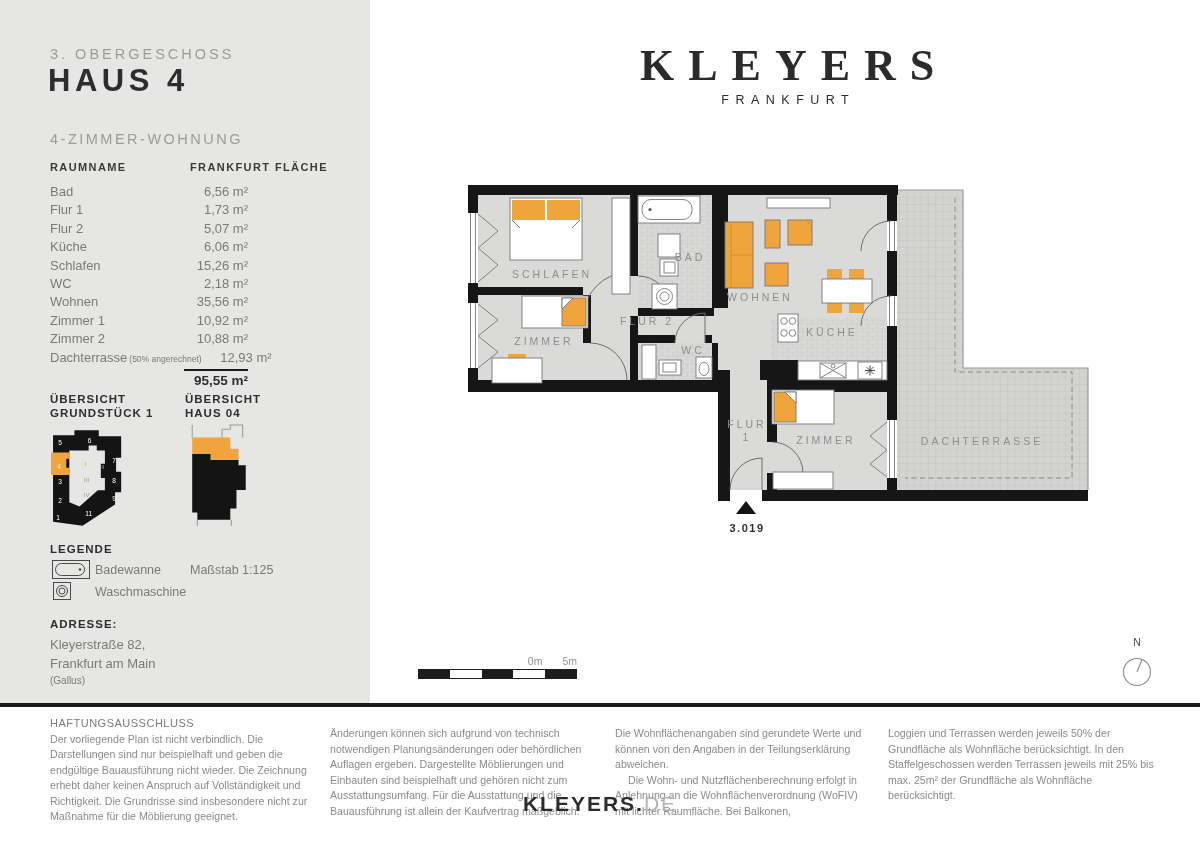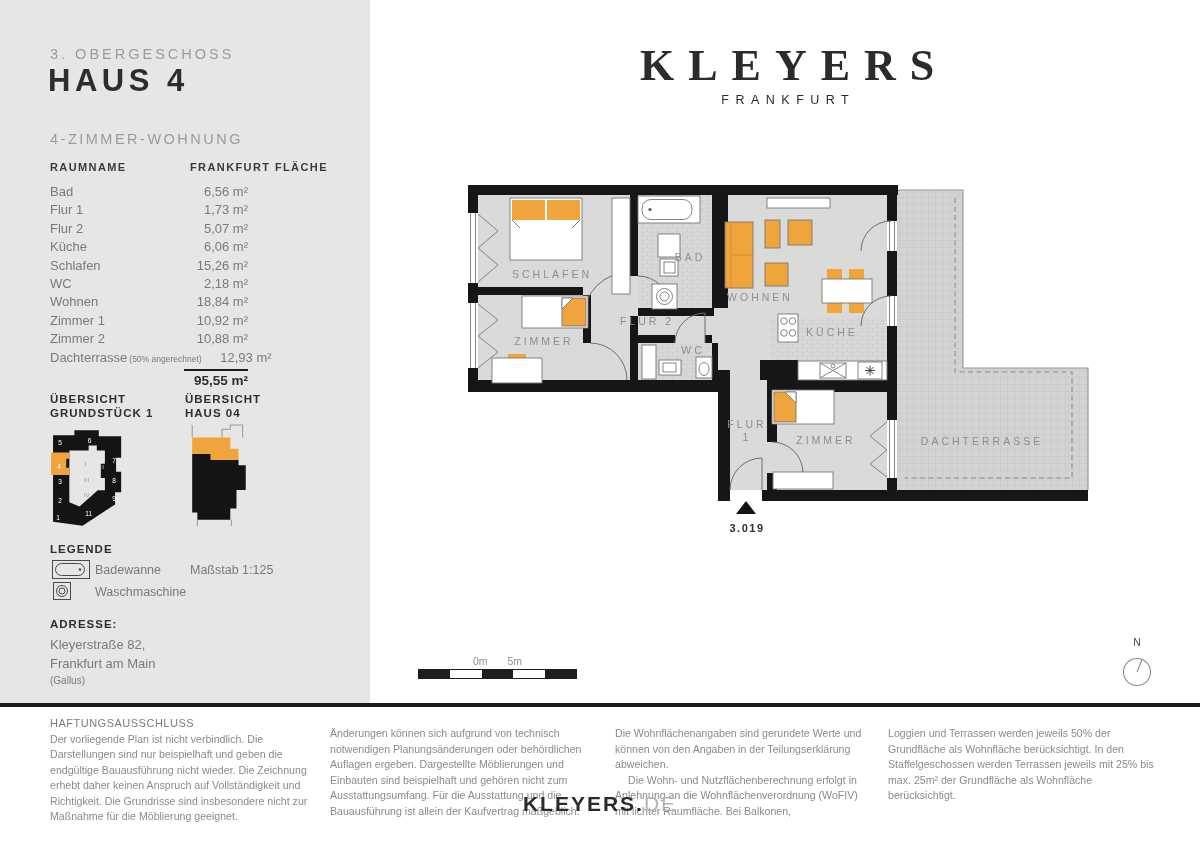--- a/index.html
+++ b/index.html
@@ -25,21 +25,21 @@
   .ov-head{font-size:11.5px;font-weight:bold;letter-spacing:1px;color:#2e2e30;line-height:14px;}
   .legend-head,.addr-head{font-size:11.5px;font-weight:bold;letter-spacing:1px;color:#2e2e30;}
   .lbl{font-size:12.5px;color:#7a7a7a;}
   
   .brand{left:640px;top:40px;width:290px;text-align:center;}
   .brand .logo{font-family:"Liberation Serif",serif;font-size:44px;letter-spacing:14px;
                color:#2b2b2e;font-weight:600;margin-right:-14px;}
   .brand .city{font-size:12.5px;letter-spacing:6.5px;color:#2b2b2e;margin-top:2px;margin-right:-6.5px;}
   
   .scalebar{left:418px;top:655px;width:159px;}
-  .scalebar .labels{display:flex;justify-content:center;font-size:10.5px;color:#8f8f8f;margin-bottom:2px;gap:20px;}
+  .scalebar .labels{display:flex;justify-content:flex-end;font-size:10.5px;color:#8f8f8f;margin-bottom:2px;gap:20px;}
   .scalebar .bar{display:flex;height:8px;border:1px solid #1d1d1d;}
   .scalebar .bar div{width:31.4px;height:100%;}
   .seg-b{background:#1d1d1d;} .seg-w{background:#fff;}
   
   .rule{left:0;top:703px;width:1200px;height:3.5px;background:#1a1a1a;}
   .disc{font-size:10.6px;line-height:15.5px;color:#8b8b8b;}
   .disc-h{font-size:11px;letter-spacing:.5px;color:#7c7c7c;}
   .c3b{text-indent:13px;}
   .site-link{left:0;top:792px;width:1200px;text-align:center;font-size:21px;letter-spacing:2px;}
   .site-link .b{color:#2b2b2e;font-weight:700;}
@@ -83,21 +83,21 @@
       <div class="trow">
           <span class="nm">Schlafen</span>
           <span class="vl">15,26 m²</span>
         </div>
       <div class="trow">
           <span class="nm">WC</span>
           <span class="vl">2,18 m²</span>
         </div>
       <div class="trow">
           <span class="nm">Wohnen</span>
-          <span class="vl">18,84 m²</span>
+          <span class="vl">35,56 m²</span>
         </div>
       <div class="trow">
           <span class="nm">Zimmer 1</span>
           <span class="vl">10,92 m²</span>
         </div>
       <div class="trow">
           <span class="nm">Zimmer 2</span>
           <span class="vl">10,88 m²</span>
         </div>
       <div class="trow">

